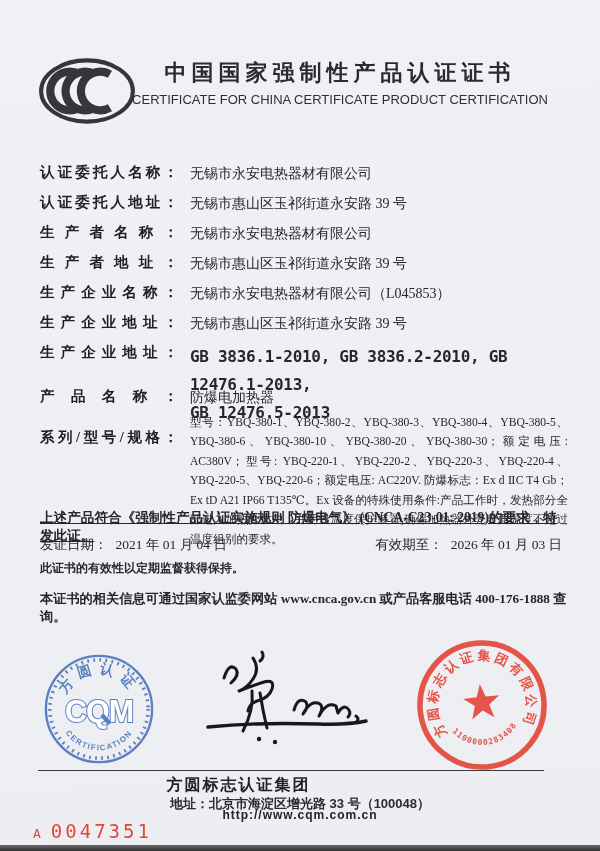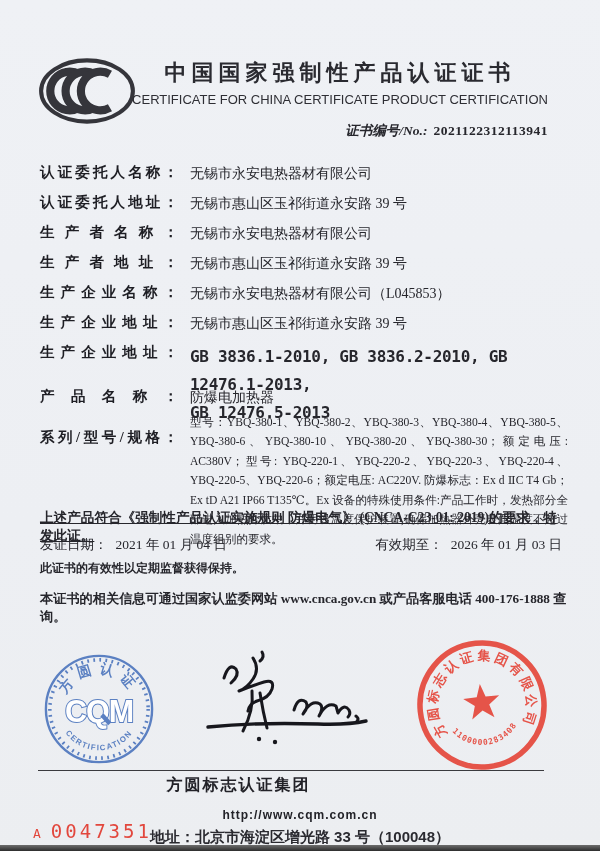--- a/index.html
+++ b/index.html
@@ -36,21 +36,21 @@
   .info-note{position:absolute;left:40px;top:590px;width:532px;font-weight:700;font-size:13.2px;}
   
   .cqm-logo{position:absolute;left:40px;top:650px;width:118px;height:118px;}
   .signature{position:absolute;left:196px;top:646px;width:215px;height:118px;}
   .stamp{position:absolute;left:392px;top:615px;width:180px;height:180px;opacity:0.92;}
   
   .footer-rule{position:absolute;left:38px;top:770px;width:506px;border-top:1.8px solid #3a3a3e;}
   .footer-org{position:absolute;left:0;top:775px;width:477px;text-align:center;font-weight:700;
     font-size:16px;letter-spacing:2px;color:#222228;}
   .footer-addr{position:absolute;left:0;top:795px;width:600px;text-align:center;font-weight:700;
-    font-family:"Liberation Sans","DejaVu Sans",sans-serif;font-size:15px;color:#2a2a30;margin-top:33px;}
+    font-family:"Liberation Sans","DejaVu Sans",sans-serif;font-size:13px;color:#2a2a30;}
   .footer-web{position:absolute;left:0;top:808px;width:600px;text-align:center;font-weight:700;
     font-family:"Liberation Sans","DejaVu Sans",sans-serif;font-size:12px;letter-spacing:1px;color:#222228;}
   .serial{position:absolute;left:33px;top:820px;display:flex;align-items:baseline;gap:10px;
     color:#e2473d;font-family:"DejaVu Sans Mono","Liberation Mono",monospace;}
   .serial .sp{font-size:13px;}
   .serial .sn{font-size:19px;letter-spacing:3px;}
   .bottom-edge{position:absolute;left:0;bottom:0;width:600px;height:6px;
     background:linear-gradient(180deg,#6d6d6d,#2d2d2d);}
 </style>
 </head>
@@ -61,23 +61,20 @@
   <svg class="ccc-logo" viewBox="0 0 100 72" aria-hidden="true">
     <ellipse cx="50" cy="36" rx="45" ry="30" fill="none" stroke="#35353b" stroke-width="4"></ellipse>
     <path d="M42.5 19.55 A 19 19 0 1 0 42.5 52.45" fill="none" stroke="#35353b" stroke-width="8"></path>
     <path d="M57.5 19.55 A 19 19 0 1 0 57.5 52.45" fill="none" stroke="#35353b" stroke-width="8"></path>
     <path d="M72.5 19.55 A 19 19 0 1 0 72.5 52.45" fill="none" stroke="#35353b" stroke-width="8"></path>
   </svg>
 
   <div class="title-cn">中国国家强制性产品认证证书</div>
   <div class="title-en">CERTIFICATE FOR CHINA CERTIFICATE PRODUCT CERTIFICATION</div>
 
-  <div class="cert-no">
-    <span class="lbl">证书编号/No.:</span><span class="val">2021122312113941</span>
-  </div>
 
   <div class="row r1">
     <span class="flabel">认证委托人名称：</span>
     <span class="fvalue">无锡市永安电热器材有限公司</span>
   </div>
   <div class="row r2">
     <span class="flabel">认证委托人地址：</span>
     <span class="fvalue">无锡市惠山区玉祁街道永安路 39 号</span>
   </div>
   <div class="row r3">

